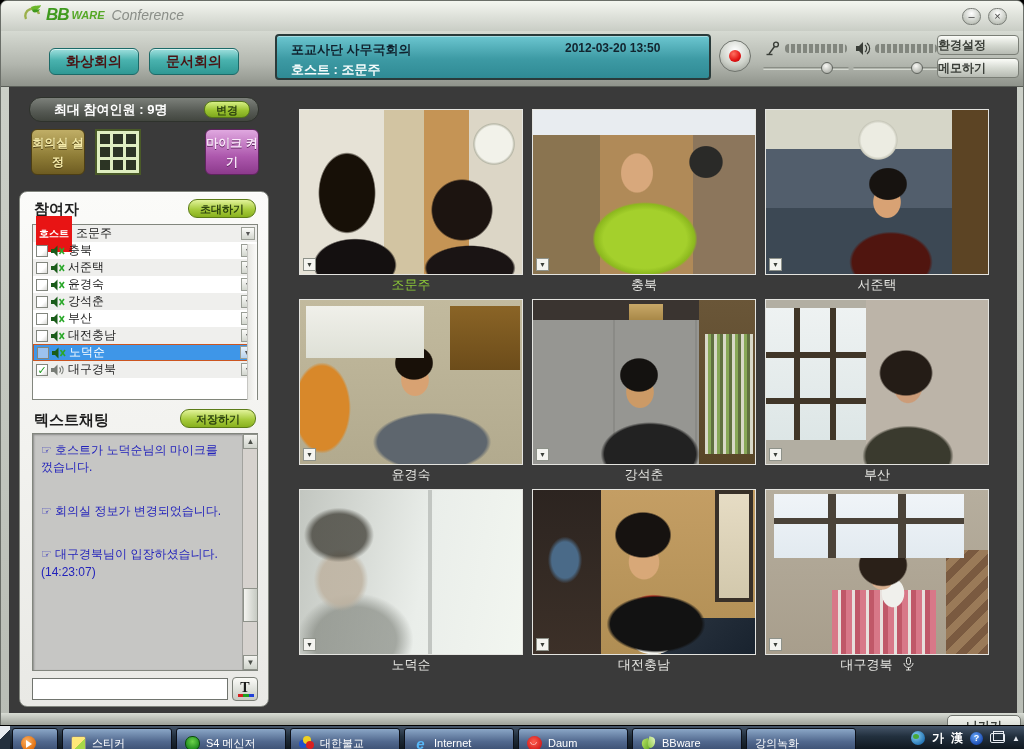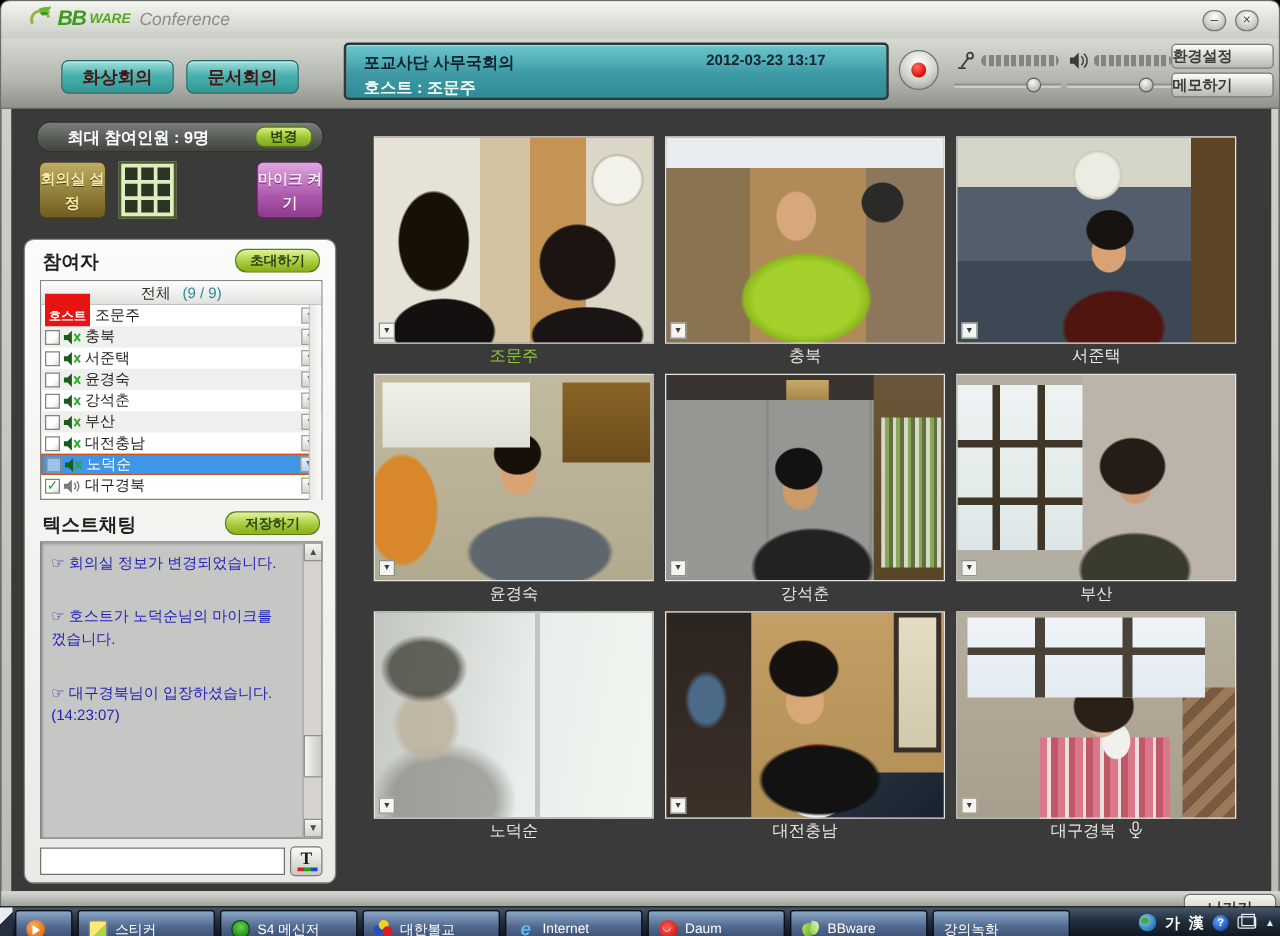--- a/index.html
+++ b/index.html
@@ -283,21 +283,21 @@
       <div class="winbtn btn-close">×</div>
     </div>
 
     <div class="headerband">
       <div class="tab tab1">화상회의</div>
       <div class="tab tab2">문서회의</div>
 
       <div class="infopanel">
         <div class="meet-title">포교사단 사무국회의</div>
         <div class="meet-host">호스트 : 조문주</div>
-        <div class="meet-date">2012-03-23 13:17</div>
+        <div class="meet-date">2012-03-20 13:50</div>
         <div class="meet-elapsed">00시간 39분 경과</div>
       </div>
 
       <div class="recbtn">
           <div class="recdot"></div>
         </div>
 
       <div class="metergroup mg-mic">
         <svg class="hicon" width="16" height="16" viewBox="0 0 16 16">
           <circle cx="11" cy="3.5" r="2.4" fill="none" stroke="#3a3e38" stroke-width="1.4"></circle>
@@ -345,24 +345,20 @@
         <span></span>
         <span></span>
     </div>
     <div class="sq-btn micbtn">마이크 켜기</div>
 
     <div class="sidepanel">
       <div class="ptitle">참여자</div>
       <div class="greenbtn invitebtn">초대하기</div>
 
       <div class="listbox">
-        <div class="listhead">
-          <span class="lt">전체</span>
-          <span class="lc">(9 / 9)</span>
-        </div>
 
         <div class="prow">
           <span class="hostbadge">호스트</span>
           <span class="pname">조문주</span>
           <span class="ddbtn">▼</span>
         </div>
 
         <div class="prow">
           <span class="cbx"></span>
           <svg class="spkico" width="14" height="12" viewBox="0 0 14 12">
@@ -451,23 +447,23 @@
         </div>
 
         <div class="listscroll"></div>
       </div>
 
       <div class="chattitle">텍스트채팅</div>
       <div class="greenbtn savebtn">저장하기</div>
 
       <div class="chatbox">
         <div class="chatmsgs">
-          <div class="cmsg">☞ 회의실 정보가 변경되었습니다.</div>
           <div class="cmsg">☞ 호스트가 노덕순님의 마이크를
 껐습니다.</div>
+          <div class="cmsg">☞ 회의실 정보가 변경되었습니다.</div>
           <div class="cmsg">☞ 대구경북님이 입장하셨습니다.
 (14:23:07)</div>
         </div>
         <div class="chatscroll">
           <div class="scr-arrow scr-up">▲</div>
           <div class="scr-thumb"></div>
           <div class="scr-arrow scr-dn">▼</div>
         </div>
       </div>
 

